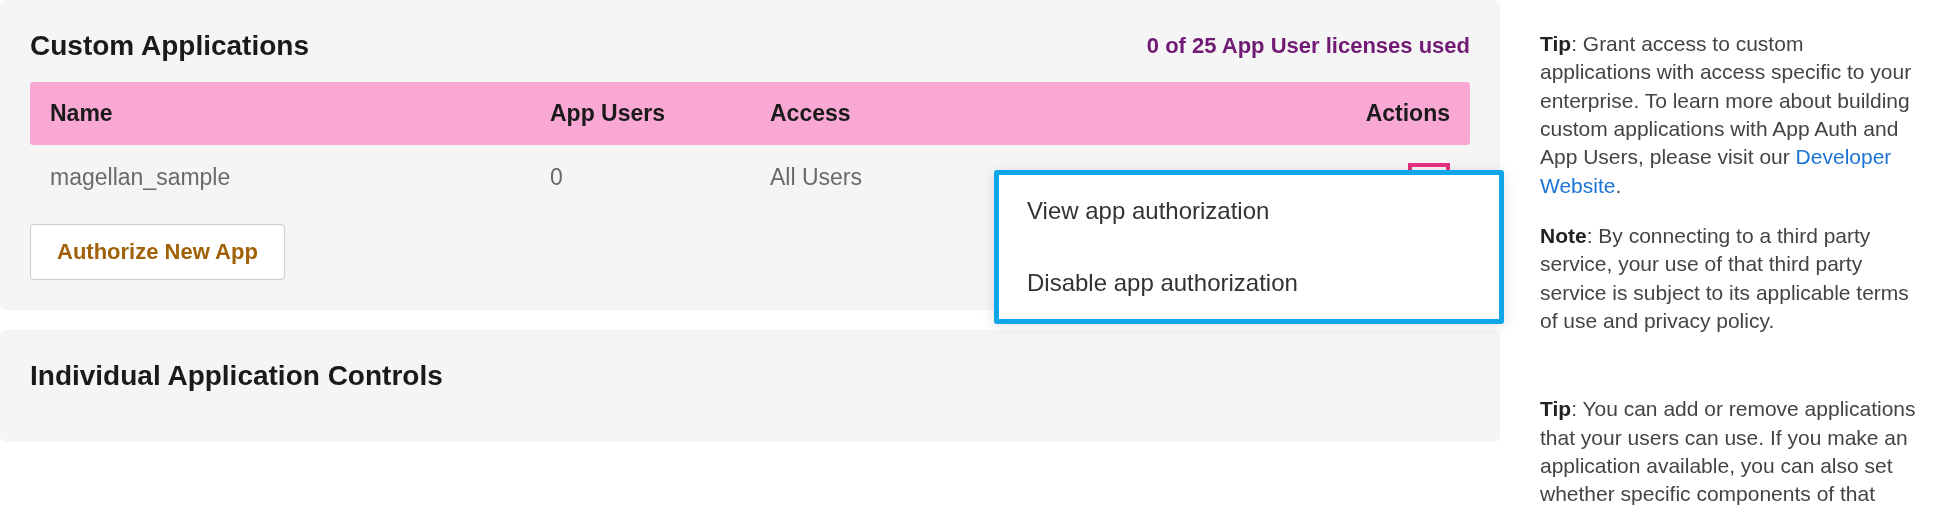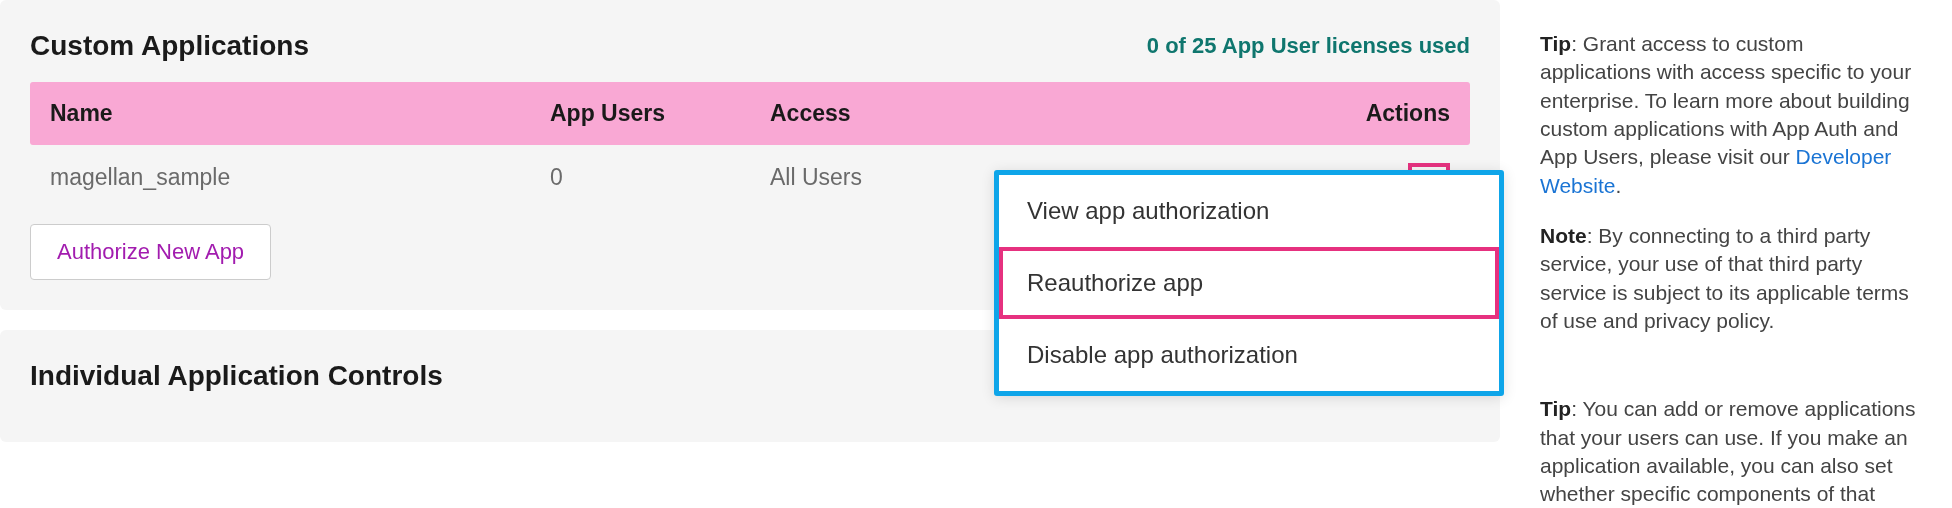--- a/index.html
+++ b/index.html
@@ -38,21 +38,21 @@
       margin-bottom: 20px;
     }
     .panel-title {
       font-size: 28px;
       font-weight: 700;
       color: #1a1a1a;
     }
     .license-info {
       font-size: 22px;
       font-weight: 600;
-      color: #0f766e;
+      color: #701a75;
     }
     .table-header {
       display: flex;
       background: #f9a8d4;
       border-radius: 3px;
       padding: 18px 20px;
     }
     .table-header .col {
       font-size: 23px;
       font-weight: 700;
@@ -91,22 +91,22 @@
       background: #aaa;
       border-radius: 50%;
     }
     .authorize-button {
       margin-top: 15px;
       padding: 14px 26px;
       background: #fff;
       border: 1px solid #ccc;
       border-radius: 4px;
       font-size: 22px;
-      font-weight: 400;
-      color: #a21caf;
+      font-weight: 700;
+      color: #a16207;
       cursor: pointer;
     }
     .dropdown-menu {
       position: absolute;
       top: 170px;
       right: -4px;
       width: 510px;
       background: #fff;
       border: 5px solid #0ea5e9;
       box-shadow: 0 2px 14px rgba(0,0,0,0.12);
@@ -169,21 +169,20 @@
                 <span></span>
             </div>
           </div>
         </div>
       </div>
 
       <button class="authorize-button">Authorize New App</button>
 
       <div class="dropdown-menu">
         <div class="dropdown-item">View app authorization</div>
-        <div class="dropdown-item highlighted">Reauthorize app</div>
         <div class="dropdown-item">Disable app authorization</div>
       </div>
     </div>
 
     <div class="panel" style="padding-bottom:50px;">
       <div class="panel-header" style="margin-bottom:0;">
         <div class="panel-title">Individual Application Controls</div>
       </div>
     </div>
 

